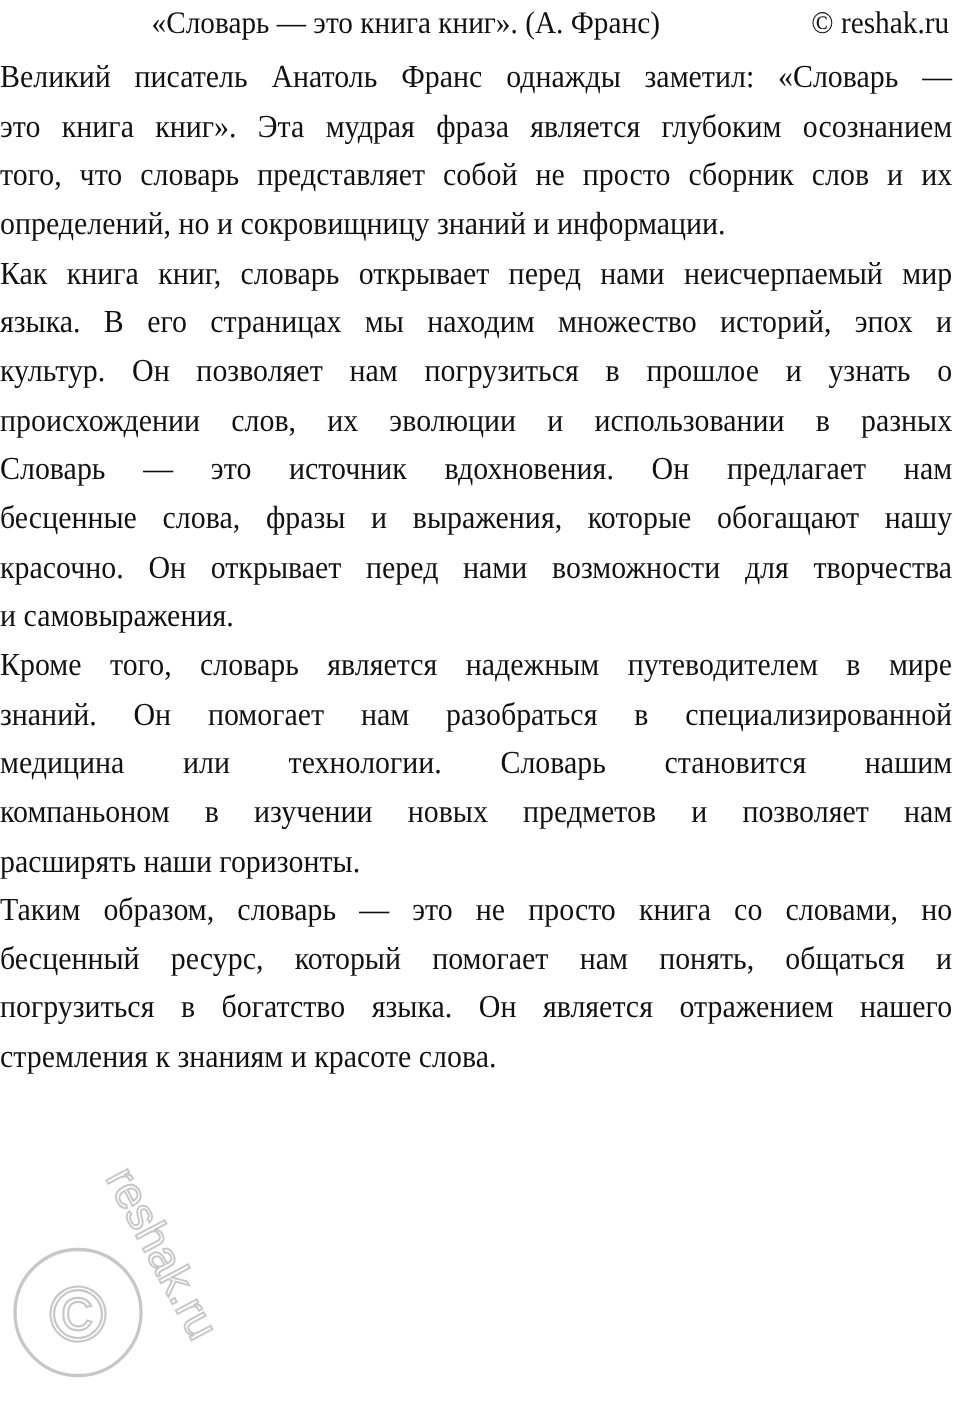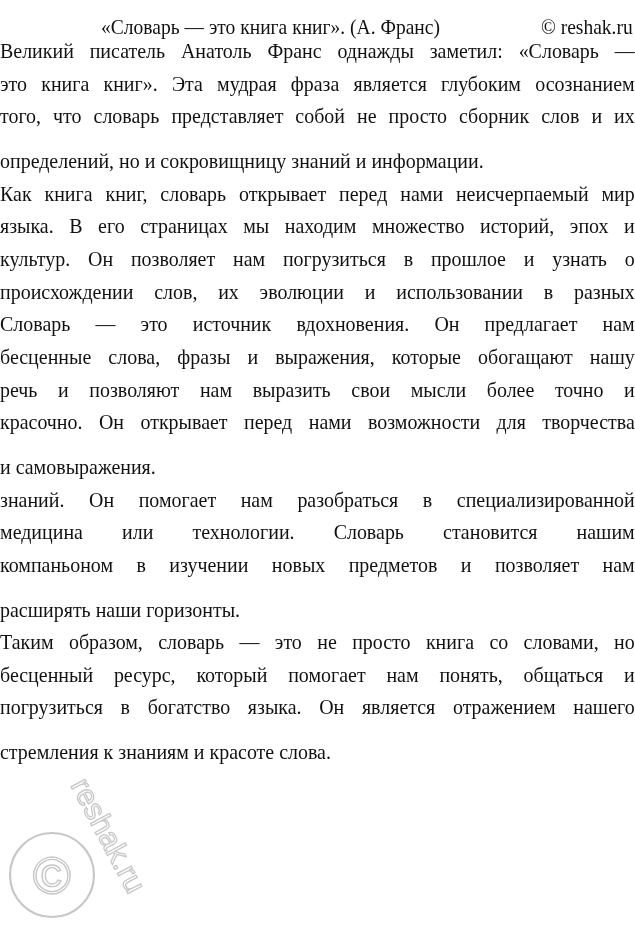--- a/index.html
+++ b/index.html
@@ -2,21 +2,21 @@
 <html><head>
 <meta charset="utf-8">
 <style>
   html, body { margin: 0; padding: 0; background: #ffffff; }
   body {
     width: 635px; height: 947px; overflow: hidden; position: relative;
     font-family: "Liberation Serif", "DejaVu Serif", serif;
     color: #111111;
   }
   .header {
-    position: absolute; top: 12px; left: 0; width: 635px; height: 36px;
+    position: absolute; top: 0; left: 0; width: 635px; height: 36px;
   }
   .header-title {
     position: absolute; left: 101px; top: 2px;
     font-size: 21px; line-height: 26px; white-space: nowrap;
     transform: scaleX(0.93); transform-origin: left top;
   }
   .header-copy {
     position: absolute; right: 2px; top: 2px;
     font-size: 21px; line-height: 26px; white-space: nowrap;
     transform: scaleX(0.93); transform-origin: right top;
@@ -24,21 +24,21 @@
   .body {
     position: absolute; left: 0; top: 35px; width: 635px;
   }
   .line {
     height: 32.67px; line-height: 32.67px;
     font-size: 21.5px;
     white-space: nowrap;
     text-align: justify; text-align-last: justify;
     width: 531px;
   }
-  .line.last { text-align-last: left; margin-top: 12px; }
+  .line.last { text-align-last: left; }
   .line .txt {
     display: inline-block; width: 684px; text-align: justify; text-align-last: justify;
     transform: scaleX(0.928); transform-origin: left center;
   }
   .line.last .txt { text-align-last: left; }
   .watermark {
     position: absolute; left: 0; top: 770px; width: 170px; height: 170px;
     pointer-events: none; opacity: 0.55;
   }
 </style>
@@ -57,24 +57,24 @@
   <div class="line"><span class="txt">того, что словарь представляет собой не просто сборник слов и их</span></div>
   <div class="line last"><span class="txt">определений, но и сокровищницу знаний и информации.</span></div>
 
   <div class="line"><span class="txt">Как книга книг, словарь открывает перед нами неисчерпаемый мир</span></div>
   <div class="line"><span class="txt">языка. В его страницах мы находим множество историй, эпох и</span></div>
   <div class="line"><span class="txt">культур. Он позволяет нам погрузиться в прошлое и узнать о</span></div>
   <div class="line"><span class="txt">происхождении слов, их эволюции и использовании в разных</span></div>
 
   <div class="line"><span class="txt">Словарь — это источник вдохновения. Он предлагает нам</span></div>
   <div class="line"><span class="txt">бесценные слова, фразы и выражения, которые обогащают нашу</span></div>
-  <div class="line"><span class="txt">речь и позволяют нам выразить свои мысли более точно и</span></div>
   <div class="line"><span class="txt">красочно. Он открывает перед нами возможности для творчества</span></div>
   <div class="line last"><span class="txt">и самовыражения.</span></div>
 
+  <div class="line"><span class="txt">Кроме того, словарь является надежным путеводителем в мире</span></div>
   <div class="line"><span class="txt">знаний. Он помогает нам разобраться в специализированной</span></div>
   <div class="line"><span class="txt">медицина или технологии. Словарь становится нашим</span></div>
   <div class="line"><span class="txt">компаньоном в изучении новых предметов и позволяет нам</span></div>
   <div class="line last"><span class="txt">расширять наши горизонты.</span></div>
 
   <div class="line"><span class="txt">Таким образом, словарь — это не просто книга со словами, но</span></div>
   <div class="line"><span class="txt">бесценный ресурс, который помогает нам понять, общаться и</span></div>
   <div class="line"><span class="txt">погрузиться в богатство языка. Он является отражением нашего</span></div>
   <div class="line last"><span class="txt">стремления к знаниям и красоте слова.</span></div>
 </div>

